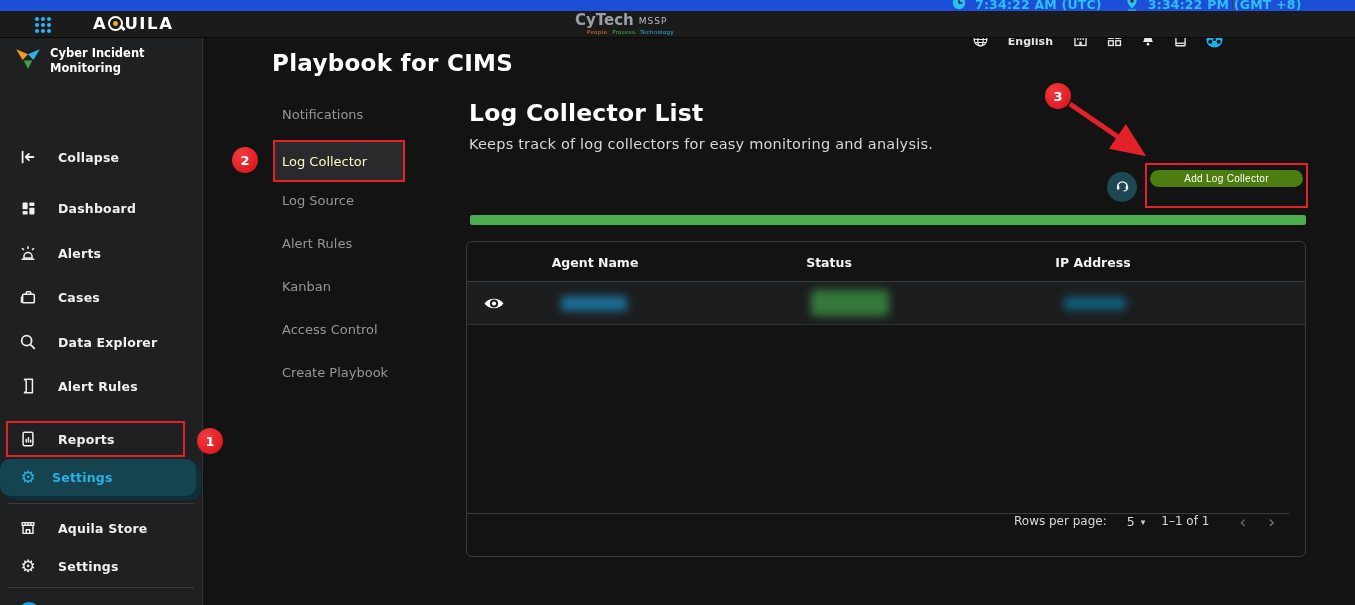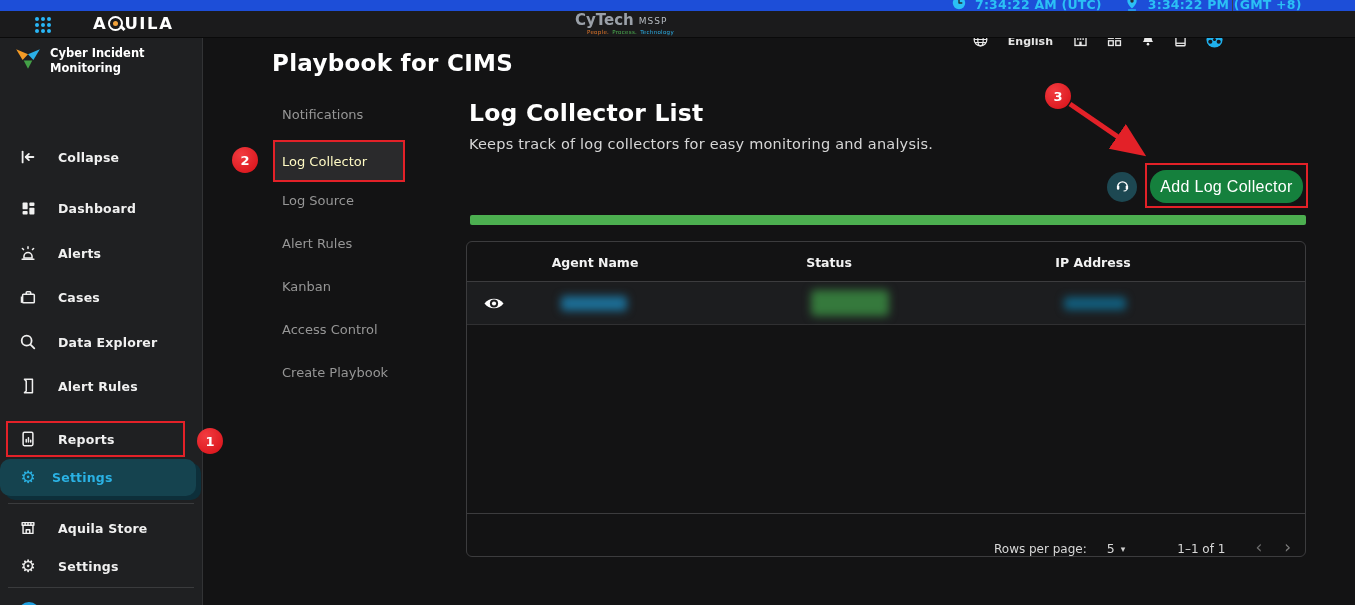--- a/index.html
+++ b/index.html
@@ -55,36 +55,36 @@
   .snav-item{position:absolute;left:282px;width:150px;height:20px;font-size:13px;color:#969696;cursor:pointer}
   .snav-active-bg{position:absolute;left:274px;top:141px;width:130px;height:40px;background:#2a2a2c;display:flex;
                   align-items:center;padding-left:8px;cursor:pointer}
   .snav-active-bg span{font-size:13px;color:#fef9c3}
 
   .panel-title{position:absolute;left:469px;top:99px;font-size:23.5px;font-weight:600;color:#fff;letter-spacing:.2px}
   .panel-sub{position:absolute;left:469px;top:136px;font-size:14.5px;color:#d6d6d6;letter-spacing:.2px}
 
   .headset-btn{position:absolute;left:1107px;top:172px;width:30px;height:30px;border-radius:50%;background:#1d4852;
                display:flex;align-items:center;justify-content:center;cursor:pointer}
-  .add-btn{position:absolute;left:1150px;top:170px;width:153px;height:33px;border-radius:16px;background:#15803d;
-           color:#fff;font-size:16px;font-weight:500;display:flex;align-items:center;justify-content:center;
+  .add-btn{position:absolute;left:1150px;top:170px;width:153px;height:17px;border-radius:16px;background:#4d7c0f;
+           color:#fff;font-size:10px;font-weight:500;display:flex;align-items:center;justify-content:center;
            border:none;cursor:pointer;letter-spacing:.3px}
   .green-bar{position:absolute;left:470px;top:215px;width:836px;height:10px;border-radius:2px;background:#4caf50}
 
   
   .lc-table{position:absolute;left:466px;top:241px;width:840px;height:316px;border:1px solid #3c3c3e;border-radius:6px}
   .t-head{position:relative;height:40px;border-bottom:1px solid #3c3c3e}
   .t-head span{position:absolute;top:13px;transform:translateX(-50%);font-size:12.5px;font-weight:600;color:#f2f2f2}
   .t-row{position:relative;height:43px;background:#1c1d1f;border-bottom:1px solid #303032}
   .blur-blob{position:absolute;border-radius:4px;filter:blur(4px)}
-  .t-pg{position:absolute;left:0;right:0;bottom:0;height:43px;border-top:1px solid #3c3c3e;display:flex;
-        align-items:flex-end;justify-content:flex-end;padding-right:14px;color:#d8d8d8;font-size:12px}
+  .t-pg{position:absolute;left:0;right:16px;bottom:0;height:43px;border-top:1px solid #3c3c3e;display:flex;
+        align-items:flex-start;justify-content:flex-end;padding-right:14px;color:#d8d8d8;font-size:12px}
   .t-pg .rpp-val{margin-left:20px;font-size:12.5px;display:flex;align-items:center;gap:6px;cursor:pointer}
   .t-pg .caret{font-size:9px;color:#cfcfcf}
-  .t-pg .range{margin-left:52px}
+  .t-pg .range{margin-left:16px}
   .t-pg .chev{margin-left:30px;font-size:17px;color:#6d6d6d;cursor:pointer;line-height:1}
   .t-pg .chev.next{margin-left:22px;color:#7c7c7c}
 
   
   .ann-box{position:absolute;border:2px solid #e32128;z-index:25}
   .ann-circle{position:absolute;width:26px;height:26px;border-radius:50%;z-index:30;
               background:radial-gradient(circle at 35% 30%,#f23b40,#d60f16);display:flex;align-items:center;
               justify-content:center;color:#fff;font-size:13px;font-weight:600}
   .ann-arrow{position:absolute;z-index:28}
 </style>

